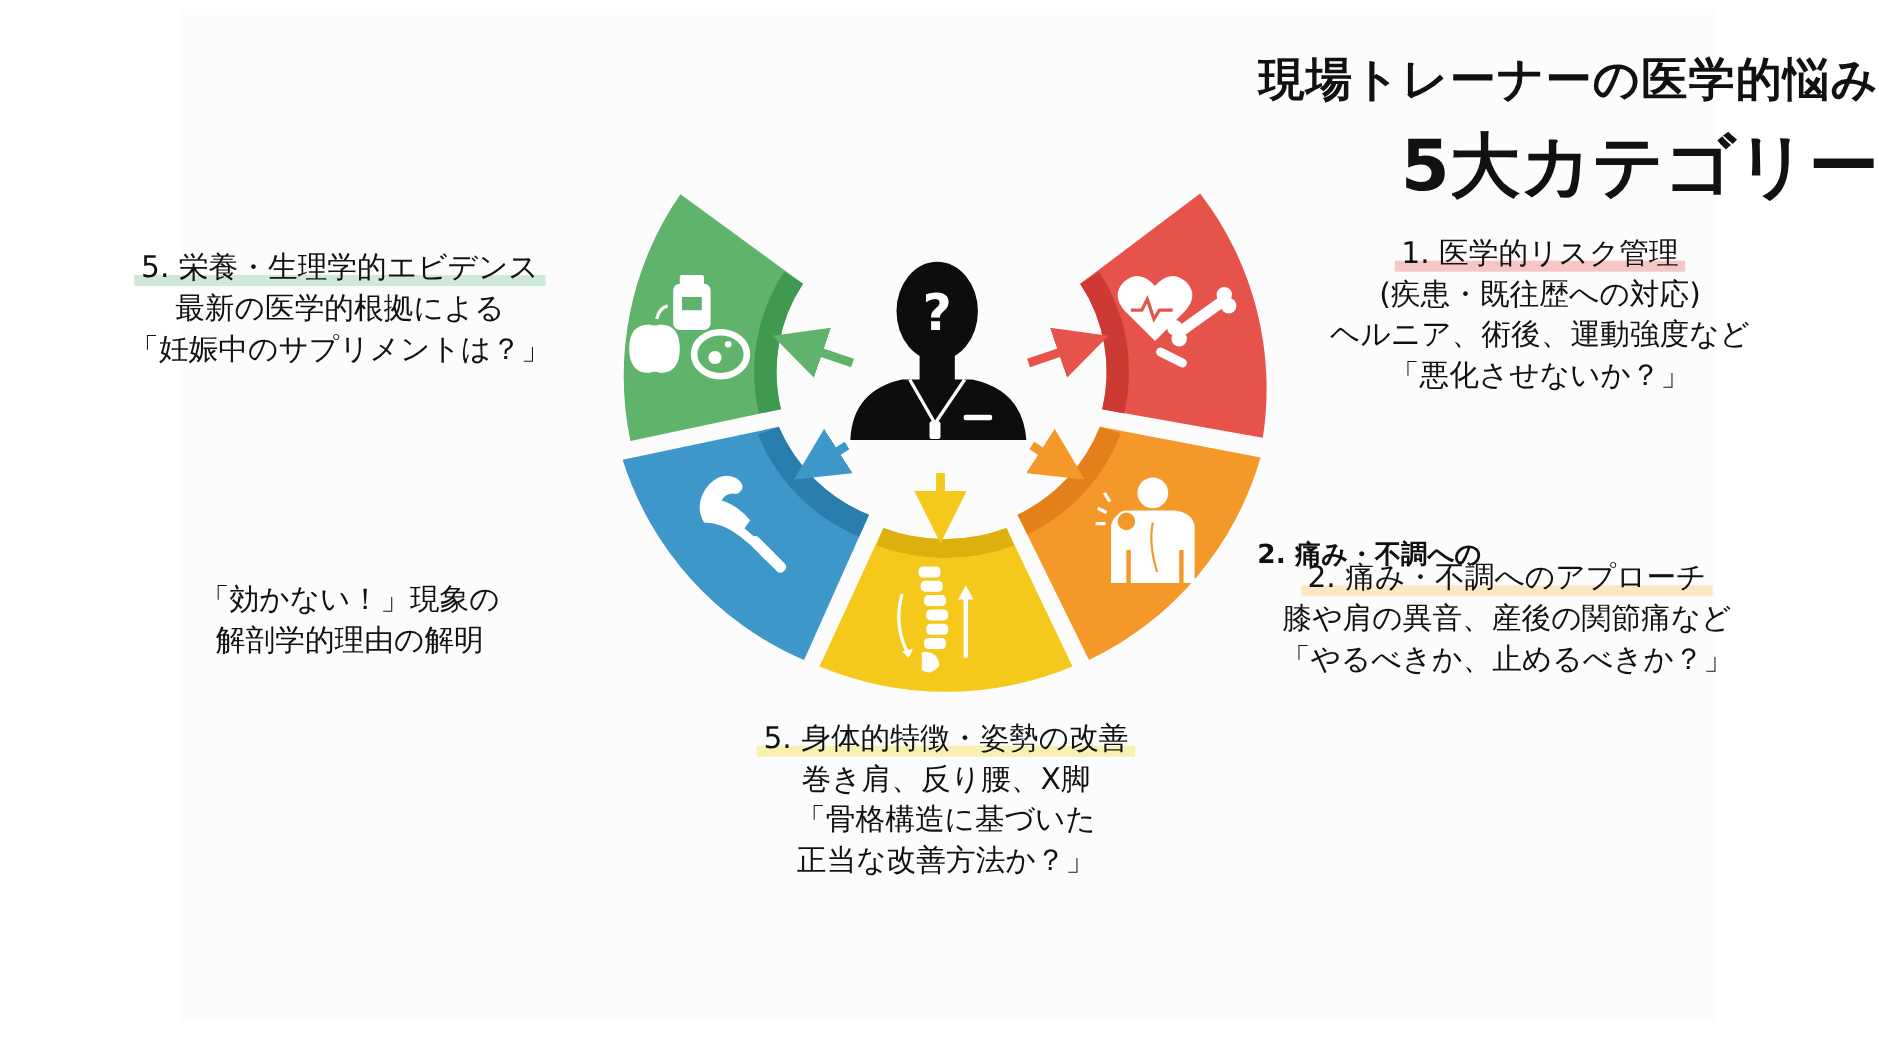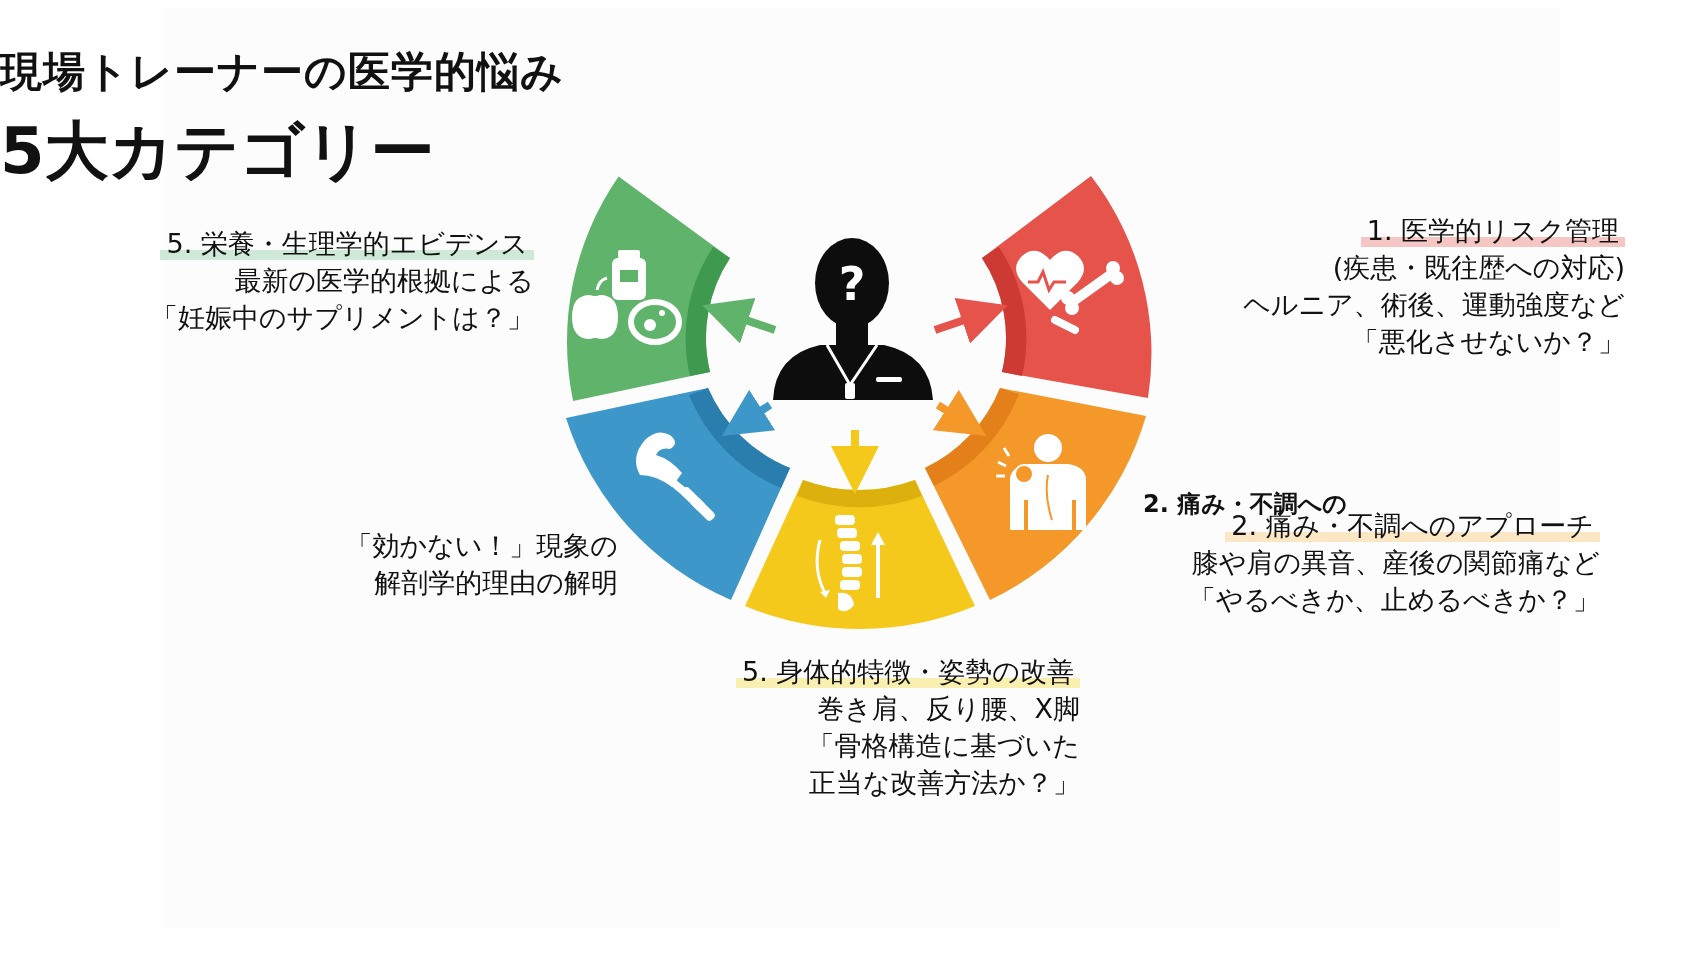--- a/index.html
+++ b/index.html
@@ -7,26 +7,26 @@
     width:1708px; height:958px; position:relative; overflow:hidden;
     background:#ffffff;
     font-family:"DejaVu Sans","Liberation Sans",sans-serif;
     color:#1a1a1a;
   }
   .panel-bg {
     position:absolute; left:165px; top:8px; width:1395px; height:920px;
     background:#fcfcfc;
   }
   .title {
-    position:absolute; left:0; width:1708px; text-align:left;
+    position:absolute; left:0; width:1708px; text-align:right;
     font-weight:bold; color:#111;
   }
   .title.l1 { top:44px; font-size:42px; letter-spacing:1px; }
   .title.l2 { top:108px; font-size:64px; }
-  .block { position:absolute; text-align:right; }
+  .block { position:absolute; text-align:center; }
   .head {
     display:inline-block; font-size:27px; line-height:36px; padding:0 6px;
     position:relative; color:#111;
   }
   .head .hl {
     position:absolute; left:0; right:0; bottom:2px; height:10px; z-index:0;
   }
   .head .txt { position:relative; z-index:1; }
   .line { font-size:27px; line-height:37px; color:#111; white-space:nowrap; }
   .wheel { position:absolute; left:0; top:0; }

